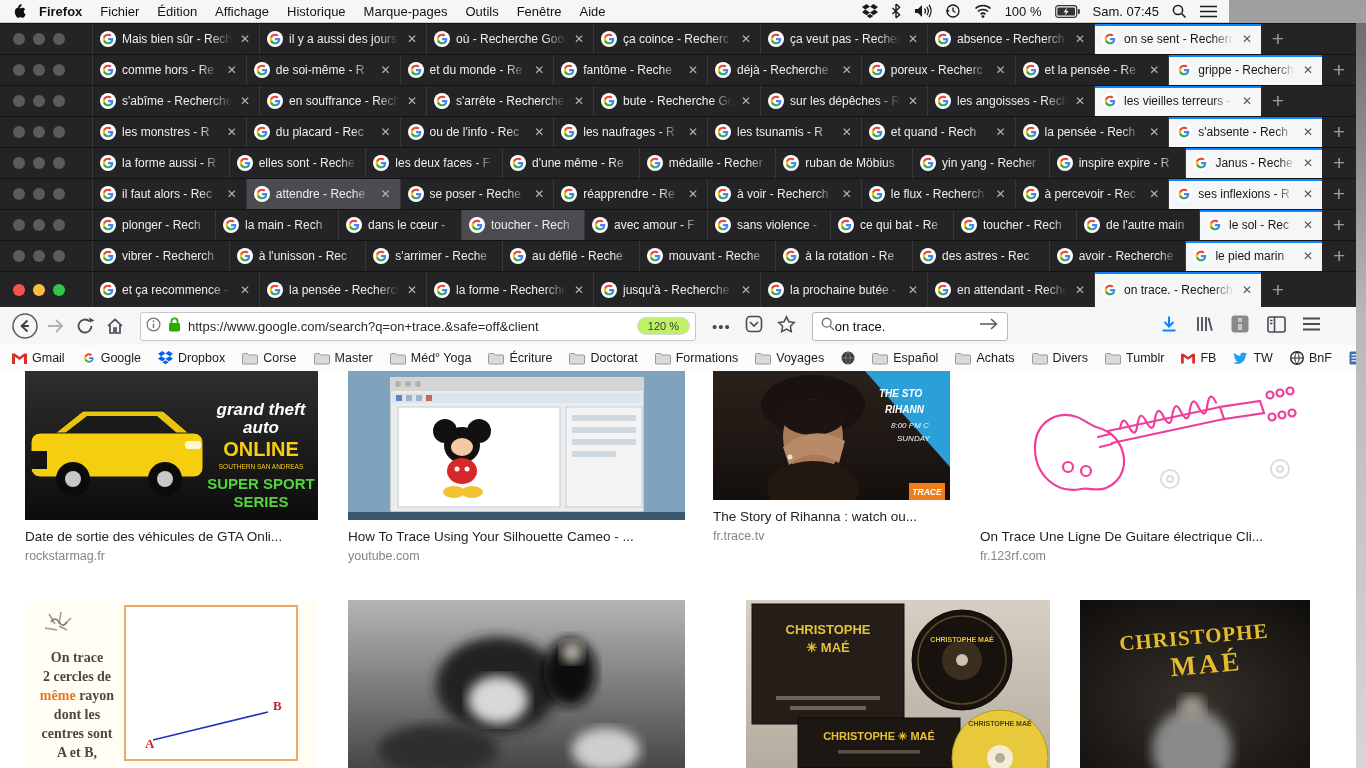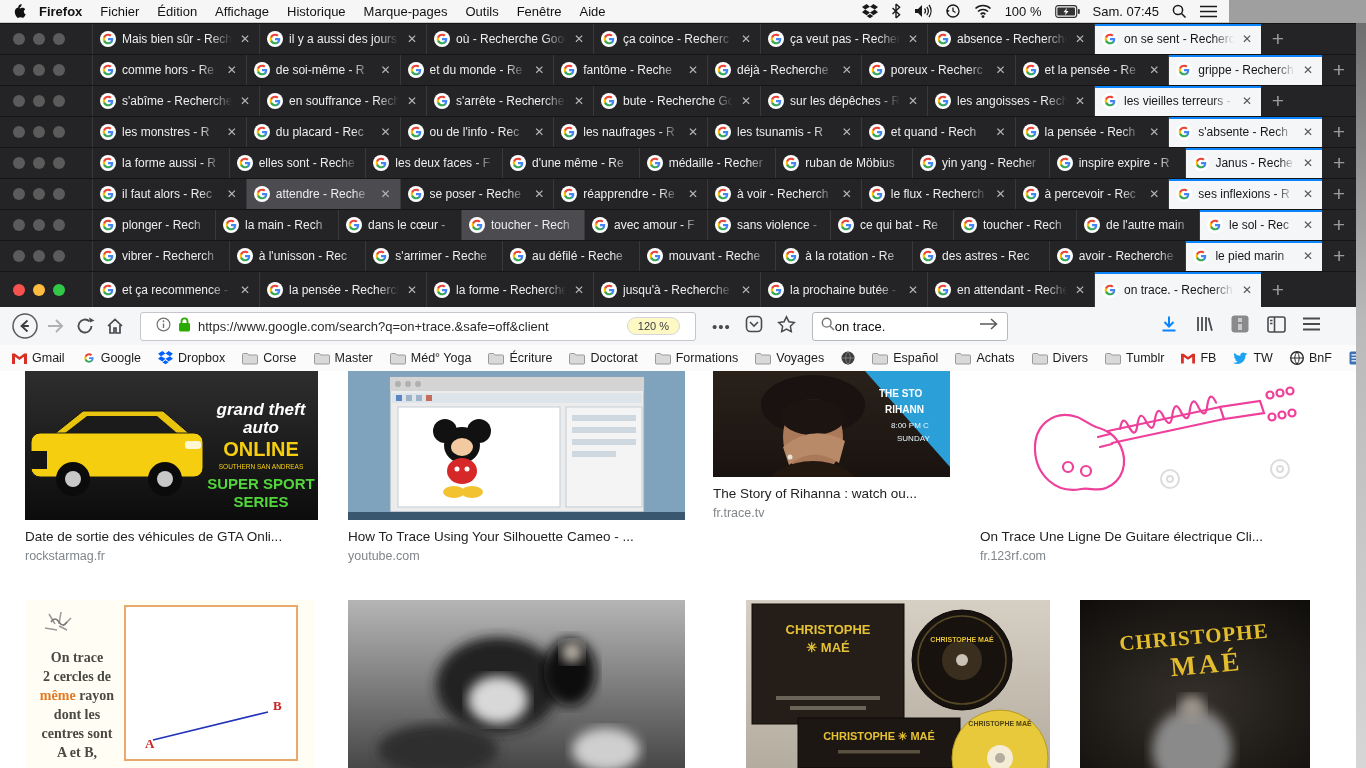--- a/index.html
+++ b/index.html
@@ -36,23 +36,23 @@
   .tab.active::before { content:""; position:absolute; top:0; left:0; right:0; height:2px; background:#0a84ff; }
   .tab.active .tab-title { color:#16161a; }
   .tab.active .tab-close { color:#55555a; }
   .newtab { width:34px; flex:none; display:flex; align-items:center; justify-content:center;
     color:#9a9a9e; font-size:21px; font-weight:300; }
 
   
   .toolbar { height:38px; width:1356px; background:#f5f6f7; display:flex; align-items:center; padding:0 10px; }
   .navbtn { width:30px; height:30px; display:flex; align-items:center; justify-content:center; border-radius:3px; flex:none; }
   .urlbar { width:556px; height:29px; margin-left:10px; background:#fff; border:1px solid #c6c6cc; border-radius:3px;
-    display:flex; align-items:center; padding:0 15px; gap:7px; flex:none; }
+    display:flex; align-items:center; padding:0 5px; gap:7px; flex:none; }
   .url-text { flex:1; font-size:13px; color:#2a2a2e; white-space:nowrap; overflow:hidden; }
-  .zoom-pill { background:#fef9c3; border:1px solid #d7d7db; border-radius:10px; font-size:11px; color:#3a3a3e;
+  .zoom-pill { background:#bef264; border:1px solid #d7d7db; border-radius:10px; font-size:11px; color:#3a3a3e;
     padding:2px 10px; white-space:nowrap; flex:none; }
   .pageactions { display:flex; align-items:center; gap:14px; margin-left:16px; }
   .searchbar { width:196px; height:29px; margin-left:16px; background:#fff; border:1px solid #b8b8bf; border-radius:3px;
     display:flex; align-items:center; padding:0 8px; gap:0; flex:none; }
   .search-text { flex:1; font-size:13px; color:#0c0c0d; white-space:nowrap; }
   .tb-spacer { flex:1; }
   .rightbtns { display:flex; align-items:center; gap:17px; padding-right:26px; }
 
   
   .bookmarksbar { height:27px; width:1356px; background:#fbfbfb; border-bottom:1px solid #e0e0e2;
@@ -1025,21 +1025,21 @@
           <rect x="224" y="56" width="64" height="6" fill="#cfd8df"></rect>
     <rect x="224" y="68" width="64" height="6" fill="#cfd8df"></rect>
           <rect x="224" y="80" width="44" height="6" fill="#cfd8df"></rect>
     <rect x="0" y="141" width="337" height="8" fill="#39576e"></rect>
         </svg>
       </div>
       <div class="caption">How To Trace Using Your Silhouette Cameo - ...</div>
       <div class="domain">youtube.com</div>
     </div>
     <div class="card" style="left: 713px; top: 0px; width: 237px;">
-      <div class="thumb" style="height: 106px;">
+      <div class="thumb" style="height: 129px; font-style: italic;">
         <svg viewBox="0 0 237 149" width="237" height="149">
     <defs>
             <linearGradient id="rgr" x1="0" y1="0" x2="0" y2="1">
               <stop offset="0" stop-color="#2a211b"></stop>
               <stop offset="1" stop-color="#120d0a"></stop>
             </linearGradient>
           </defs>
     <rect width="237" height="149" fill="url(#rgr)"></rect>
     <ellipse cx="100" cy="34" rx="52" ry="30" fill="#191210"></ellipse>
     <ellipse cx="100" cy="66" rx="30" ry="38" fill="#a9795a"></ellipse>

